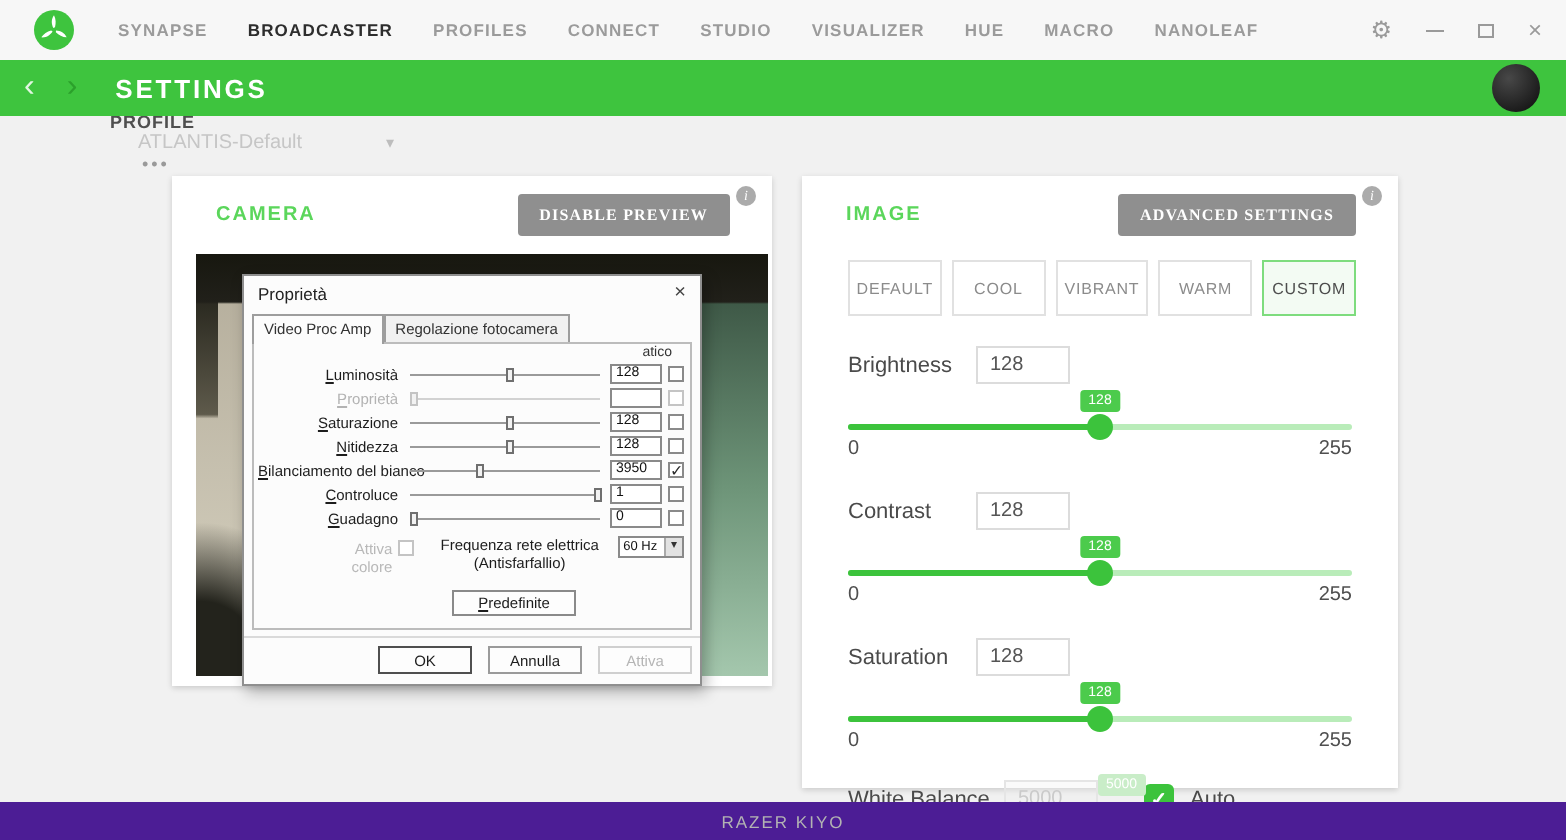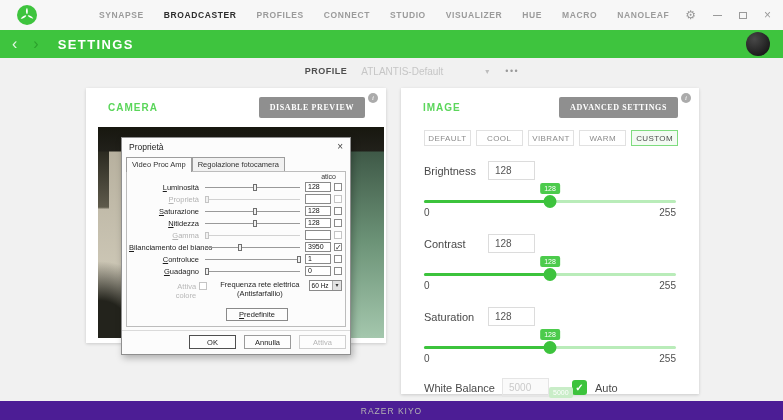--- a/index.html
+++ b/index.html
@@ -1,40 +1,40 @@
 <!DOCTYPE html>
 <html><head>
 <meta charset="utf-8">
 <style>
   * { box-sizing: border-box; margin: 0; padding: 0; }
   html,body { width:783px; height:420px; }
   body { font-family:"Liberation Sans",sans-serif; background:#f1f1f1; position:relative; overflow:hidden; }
 
   
-  .navbar { height:30px; background:#f7f7f7; display:flex; align-items:center; position:relative;gap:40px; }
+  .navbar { height:30px; background:#f7f7f7; display:flex; align-items:center; position:relative; }
   .logo { width:20px; height:20px; margin-left:17px; flex:0 0 auto; }
   .nav-items { display:flex; margin-left:22px; gap:20px; }
   .nav-item { font-size:8.5px; font-weight:bold; color:#9b9b9b; letter-spacing:.6px; cursor:default; }
   .nav-item.active { color:#2d2d2d; }
   .win-controls { position:absolute; right:12px; display:flex; gap:17px; align-items:center; color:#9a9a9a; }
   .gear { font-size:12px; line-height:1; }
   .min-bar { width:9px; height:1px; background:#9a9a9a; display:inline-block; }
   .max-box { width:8px; height:7px; border:1px solid #9a9a9a; display:inline-block; }
   .close-x { font-size:12px; line-height:1; }
 
   
   .banner { height:28px; background:#3ec43e; display:flex; align-items:center; position:relative; }
   .chev { font-size:16px; line-height:1; margin-left:12px; color:rgba(255,255,255,.85); }
   .chev.fwd { color:rgba(0,80,0,.30); margin-left:16px; }
   .banner-title { color:#fff; font-weight:bold; font-size:13px; letter-spacing:1.4px; margin-left:19px; }
   .avatar { position:absolute; right:13px; top:2px; width:24px; height:24px; border-radius:50%;
             background:radial-gradient(circle at 35% 30%, #484848, #0b0b0b); }
 
   
-  .profile-row { height:26px; display:flex; align-items:center; justify-content:center; padding-left:41px; }
+  .profile-row { height:26px; display:flex; align-items:flex-start; justify-content:center; padding-left:55px;flex-direction:column; }
   .profile-label { font-size:9px; font-weight:bold; color:#4f4f4f; letter-spacing:.5px; }
   .profile-select { width:128px; margin-left:14px; display:flex; justify-content:space-between; align-items:center;
                     color:#c6c6c6; font-size:10px; }
   .dd-chevron { color:#bdbdbd; font-size:8px; }
   .more { color:#9a9a9a; font-size:9px; letter-spacing:1.5px; margin-left:16px; }
 
   
   .card { position:absolute; background:#fff; box-shadow:0 1px 3px rgba(0,0,0,.16); }
   #camera-card { left:86px; top:88px; width:300px; height:255px; }
   #image-card  { left:401px; top:88px; width:298px; height:306px; }
@@ -99,21 +99,21 @@
   .predef-btn::first-letter { text-decoration:underline; }
   .dlg-footer { border-top:1px solid #dadada; margin-top:3px; padding:4px 4px 5px; display:flex;
                 justify-content:flex-end; gap:8px; }
   .dlg-btn { width:47px; height:14px; border:1px solid #9a9a9a; background:#fdfdfd; font-size:7.5px;
              font-family:inherit; color:#1d1d1d; cursor:pointer; }
   .dlg-btn.primary { border-color:#4f4f4f; }
   .dlg-btn.disabled { color:#b5b5b5; border-color:#cfcfcf; }
 
   
   .presets { display:flex; gap:5px; margin:12px 21px 0 23px; }
-  .preset { flex:1; height:16px; border:1px solid #e1e1e1; background:#fff; color:#8b8b8b;
+  .preset { flex:1; height:28px; border:1px solid #e1e1e1; background:#fff; color:#8b8b8b;
             font-size:8px; letter-spacing:.4px; font-family:inherit; cursor:pointer;
             display:flex; align-items:center; justify-content:center; }
   .preset.active { border-color:#7edc7e; background:#f3fbf3; color:#4d4d4d; }
 
   .sliders { margin:0 23px; }
   .sec { margin-top:15px; }
   .sec-head { display:flex; align-items:center; }
   .sec-label { font-size:11px; color:#4a4a4a; width:64px; }
   .sec-input { width:47px; height:19px; border:1px solid #dcdcdc; font-size:10px; color:#555;
                padding-left:6px; font-family:inherit; }
@@ -236,28 +236,20 @@
             <span class="pcheck"></span>
           </div>
           <div class="prow">
             <span class="plabel">Nitidezza</span>
             <span class="ptrack">
               <span class="pthumb" style="left: calc(50% + 0px);"></span>
             </span>
             <span class="pval">128</span>
             <span class="pcheck"></span>
           </div>
-          <div class="prow disabled">
-            <span class="plabel">Gamma</span>
-            <span class="ptrack">
-              <span class="pthumb" style="left: calc(2% + 0px);"></span>
-            </span>
-            <span class="pval"></span>
-            <span class="pcheck"></span>
-          </div>
           <div class="prow">
             <span class="plabel">Bilanciamento del bianco</span>
             <span class="ptrack">
               <span class="pthumb" style="left: calc(35% + 0px);"></span>
             </span>
             <span class="pval">3950</span>
             <span class="pcheck">✓</span>
           </div>
           <div class="prow">
             <span class="plabel">Controluce</span>

